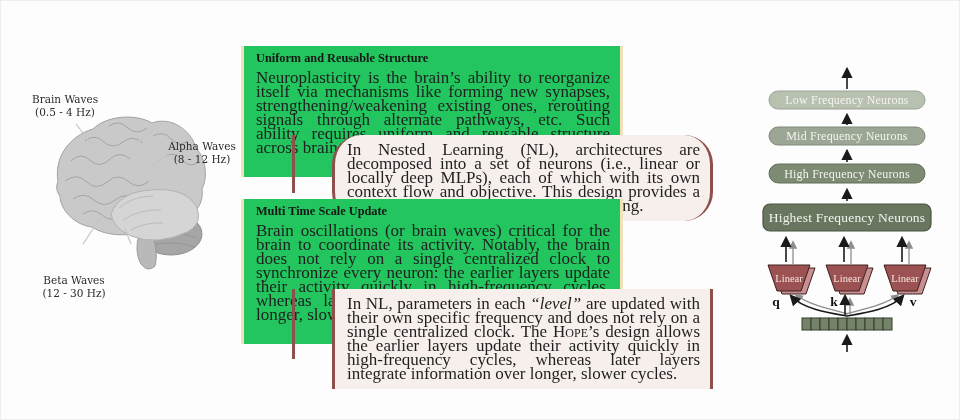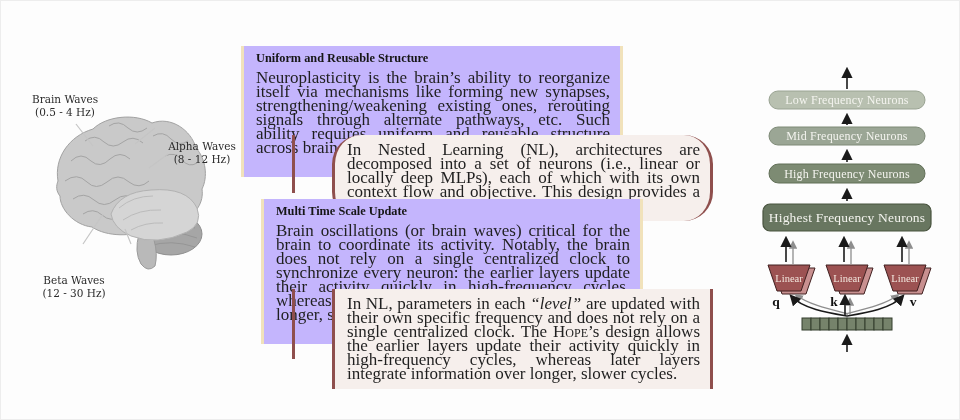--- a/index.html
+++ b/index.html
@@ -10,21 +10,21 @@
   }
   
   .brain-svg{position:absolute;left:12px;top:85px;}
   .wave-label{
     position:absolute;text-align:center;
     font-family:"DejaVu Serif",serif;font-size:10.5px;line-height:13px;color:#2b2b2b;
   }
   
   .note-box{position:absolute;box-sizing:border-box;}
   .note-outer{
-    left:240px;width:382px;background:#c4b5fd;
+    left:240px;width:382px;background:#22c55e;
     border-left:3px solid #f1e2bb;border-right:3px solid #f1e2bb;
     padding:5px 10px 22px 12px;
   }
   .note-nested{
     left:331px;width:381px;background:#f6efec;
     border-left:3px solid #8f4f4d;border-right:3px solid #8f4f4d;
     padding:8px 10px 8px 12px;
   }
   .note-title{font-size:12.3px;font-weight:bold;color:#161616;margin-bottom:5px;}
   .note-body{font-size:17px;line-height:14px;color:#1f1f1f;text-align:justify;}
@@ -105,21 +105,21 @@
   <div class="note-box note-outer" style="top:45px;">
     <div class="note-title">Uniform and Reusable Structure</div>
     <div class="note-body">Neuroplasticity is the brain’s ability to reorganize itself via mechanisms like forming new synapses, strengthening/weakening existing ones, rerouting signals through alternate pathways, etc. Such ability requires uniform and reusable structure across brain.</div>
   </div>
 
   <div class="maroon-tick" style="top:134px;height:58px;"></div>
   <div class="note-box note-nested" style="top:134px;border-radius:29px;">
     <div class="note-body">In Nested Learning (NL), architectures are decomposed into a set of neurons (i.e., linear or locally deep MLPs), each of which with its own context flow and objective. This design provides a uniform and reusable structure for learning.</div>
   </div>
 
-  <div class="note-box note-outer" style="top:198px;margin-left:20px;">
+  <div class="note-box note-outer" style="top:198px;">
     <div class="note-title">Multi Time Scale Update</div>
     <div class="note-body">Brain oscillations (or brain waves) critical for the brain to coordinate its activity. Notably, the brain does not rely on a single centralized clock to synchronize every neuron: the earlier layers update their activity quickly in high-frequency cycles, whereas later layers integrate information over longer, slower cycles.</div>
   </div>
 
   <div class="maroon-tick" style="top:288px;height:70px;"></div>
   <div class="note-box note-nested" style="top:288px;">
     <div class="note-body"><span>In NL, parameters in each </span><span class="em-q">“level”</span><span> are updated with their own specific frequency and does not rely on a single centralized clock. The </span><span class="sc">Hope</span><span>’s design allows the earlier layers update their activity quickly in high-frequency cycles, whereas later layers integrate information over longer, slower cycles.</span></div>
   </div>
 
   <svg class="diagram-svg" width="220" height="390" viewBox="0 0 220 390">

